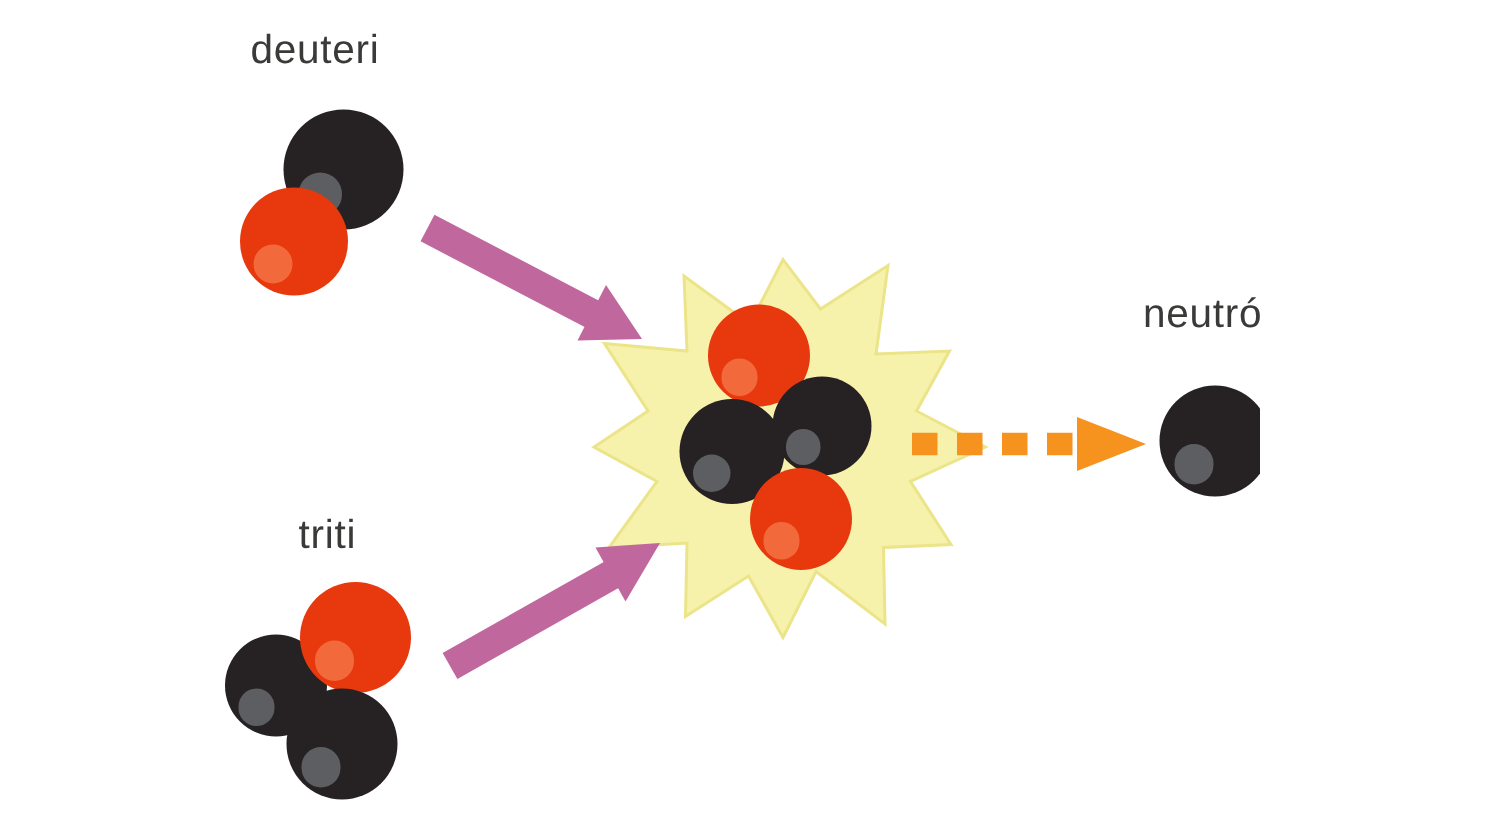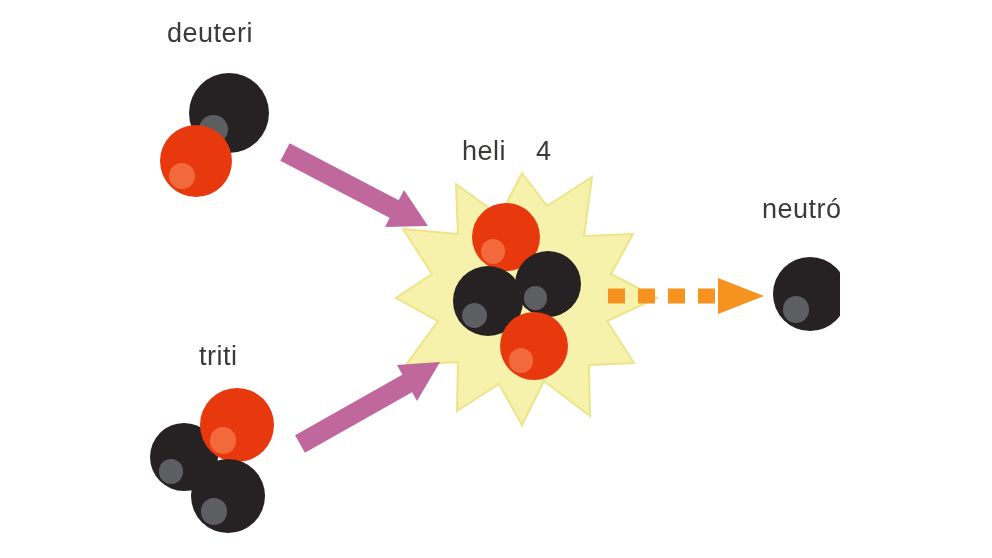--- a/index.html
+++ b/index.html
@@ -69,21 +69,20 @@
     </g>
 
     <g>
       <line x1="608" y1="296" x2="716" y2="296" stroke-dasharray="17 13" style="stroke:var(--color-arrow-orange); stroke-width:15;"></line>
       <polygon points="764,296 718,278 718,314" style="fill:var(--color-arrow-orange);"></polygon>
     </g>
   </svg>
 
   <span class="diagram-label" style="left:167px; top:18px;">deuteri</span>
   <span class="diagram-label" style="left:167px; top:341px;margin-left:32px;">triti</span>
-  <span class="diagram-label heli-label" style="left:462px; top:136px;">heli 4</span>
   <span class="diagram-label" style="left:762px; top:194px;">neutró</span>
 
   <div>
     <div class="particle neutron" style="left:189px; top:73px;  width:80px; height:80px;"></div>
     <div class="particle proton" style="left:160px; top:125px; width:72px; height:72px;"></div>
   </div>
 
   <div>
     <div class="particle neutron" style="left:150px; top:423px; width:68px; height:68px;"></div>
     <div class="particle proton" style="left:200px; top:388px; width:74px; height:74px;"></div>

